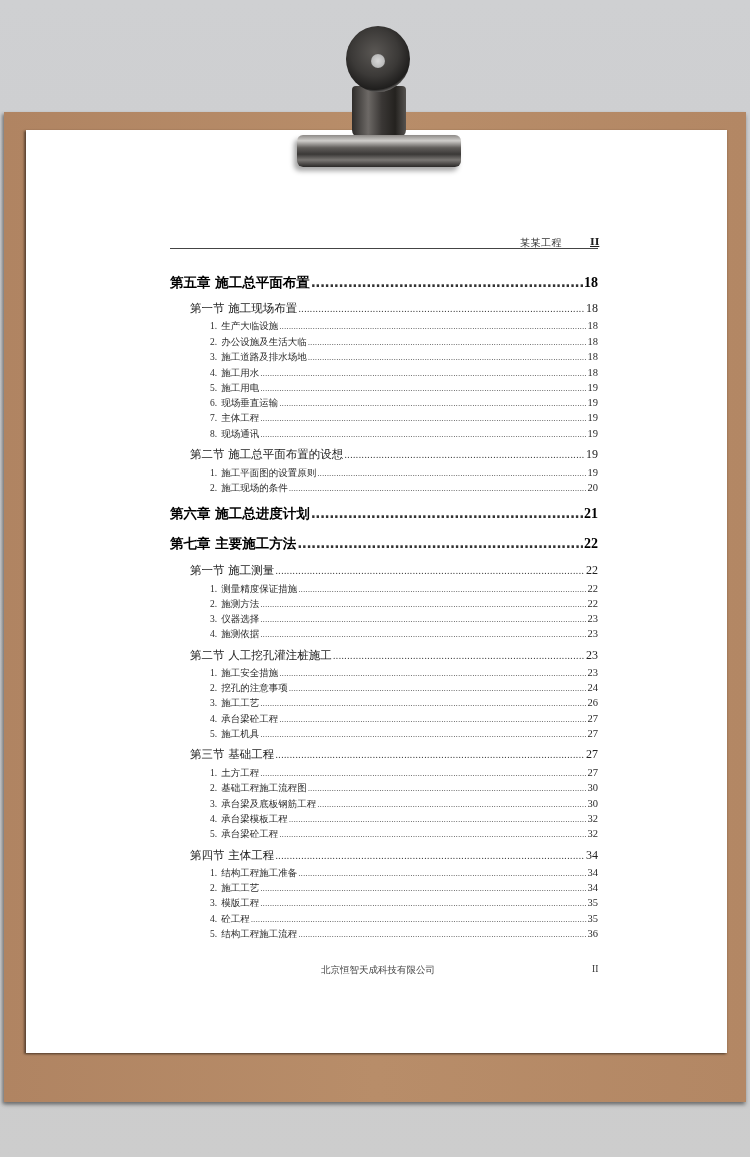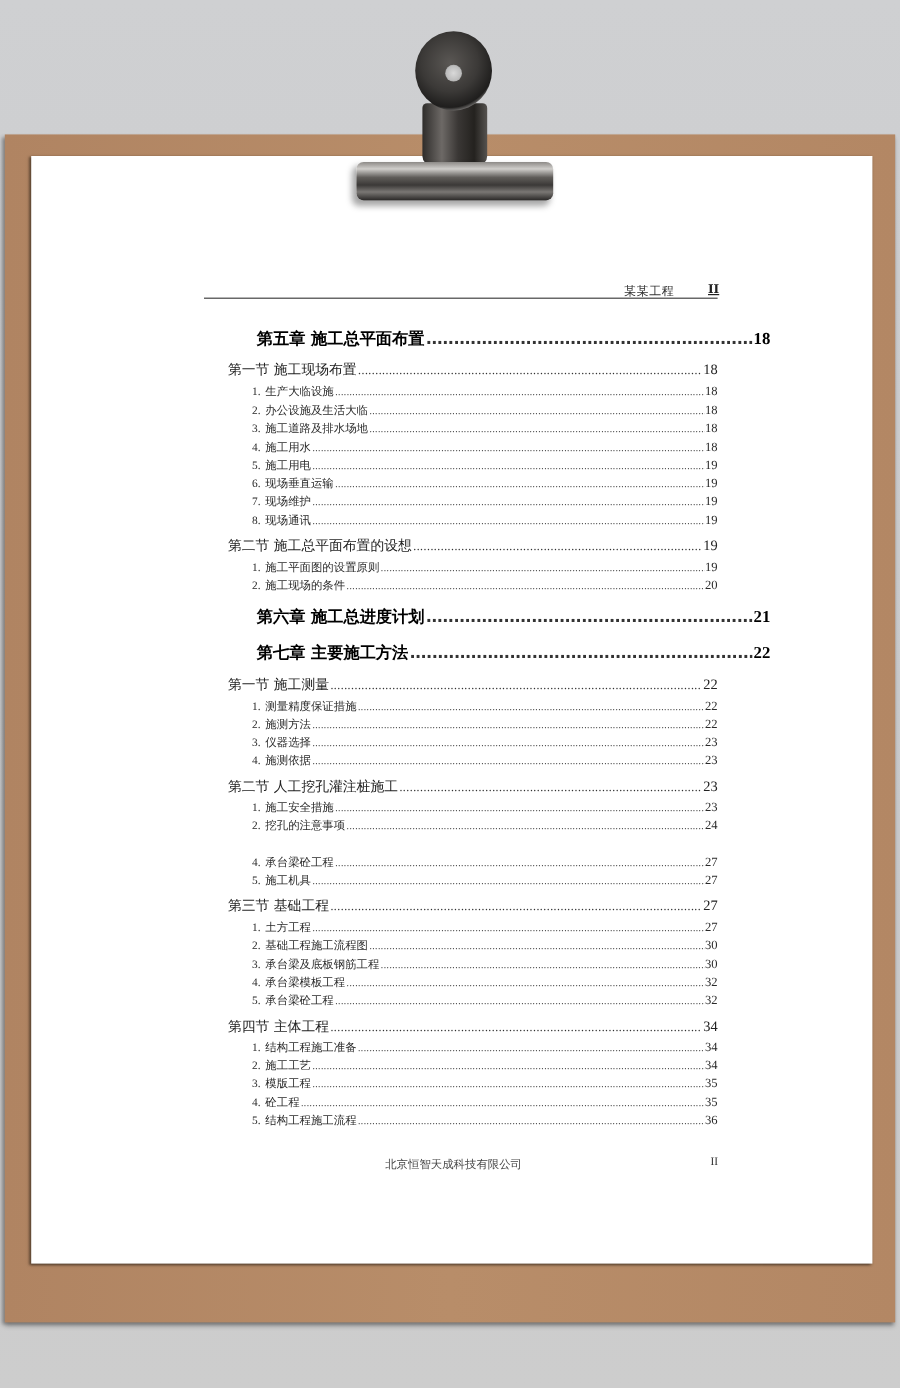--- a/index.html
+++ b/index.html
@@ -44,21 +44,21 @@
   .hdr-text { position:absolute; top:236px; left:520px; font-size:10px; color:#333; letter-spacing:0.5px; }
   .hdr-page { position:absolute; top:236px; left:590px; font-size:10px; color:#222; text-decoration: underline; font-weight:bold; }
   .hdr-rule { position:absolute; top:248px; left:170px; width:428px; height:1px; background:#444; }
 
   .row { position:absolute; left:170px; width:428px; display:flex; align-items:baseline; white-space:nowrap; }
   .row .t { flex:0 0 auto; }
   .row .dots { flex:1 1 auto; overflow:hidden; margin:0 1px; color:#333; }
   .row .dots::after { content:"............................................................................................................................................................................................................................................................................................................"; }
   .row .p { flex:0 0 auto; }
 
-  .chap { font-family:"DejaVu Sans","Liberation Sans",sans-serif; font-weight:bold; font-size:13.5px; color:#000;margin-left:44px; }
+  .chap { font-family:"DejaVu Sans","Liberation Sans",sans-serif; font-weight:bold; font-size:13.5px; color:#000; }
   .chap .p { font-family:"Liberation Serif", serif; font-size:14px; font-weight:bold; }
   .chap .dots { font-weight:bold; letter-spacing:-0.5px; }
 
   .sec { left:190px; width:408px; font-size:11.5px; color:#222; }
   .sec .p { font-family:"Liberation Serif", serif; font-size:12px; }
   .sec .dots { font-size:9px; }
 
   .item { left:210px; width:388px; font-size:9.5px; color:#2a2a2a; }
   .item .num { font-family:"Liberation Serif", serif; margin-right:4px; }
   .item .p { font-family:"Liberation Serif", serif; font-size:10.5px; }
@@ -119,21 +119,21 @@
       <span class="t"><span class="num">5.</span><span>施工用电</span></span>
       <span class="dots"></span>
       <span class="p">19</span>
     </div>
   <div class="row item" style="top:397px">
       <span class="t"><span class="num">6.</span><span>现场垂直运输</span></span>
       <span class="dots"></span>
       <span class="p">19</span>
     </div>
   <div class="row item" style="top:412px">
-      <span class="t"><span class="num">7.</span><span>现场维护</span></span>
+      <span class="t"><span class="num">7.</span><span>主体工程</span></span>
       <span class="dots"></span>
       <span class="p">19</span>
     </div>
   <div class="row item" style="top:428px">
       <span class="t"><span class="num">8.</span><span>现场通讯</span></span>
       <span class="dots"></span>
       <span class="p">19</span>
     </div>
 
   <div class="row sec" style="top:447px">
@@ -197,20 +197,25 @@
   </div>
   <div class="row item" style="top:667px">
       <span class="t"><span class="num">1.</span><span>施工安全措施</span></span>
       <span class="dots"></span>
       <span class="p">23</span>
     </div>
   <div class="row item" style="top:682px">
       <span class="t"><span class="num">2.</span><span>挖孔的注意事项</span></span>
       <span class="dots"></span>
       <span class="p">24</span>
+    </div>
+  <div class="row item" style="top:697px">
+      <span class="t"><span class="num">3.</span><span>施工工艺</span></span>
+      <span class="dots"></span>
+      <span class="p">26</span>
     </div>
   <div class="row item" style="top:713px">
       <span class="t"><span class="num">4.</span><span>承台梁砼工程</span></span>
       <span class="dots"></span>
       <span class="p">27</span>
     </div>
   <div class="row item" style="top:728px">
       <span class="t"><span class="num">5.</span><span>施工机具</span></span>
       <span class="dots"></span>
       <span class="p">27</span>

